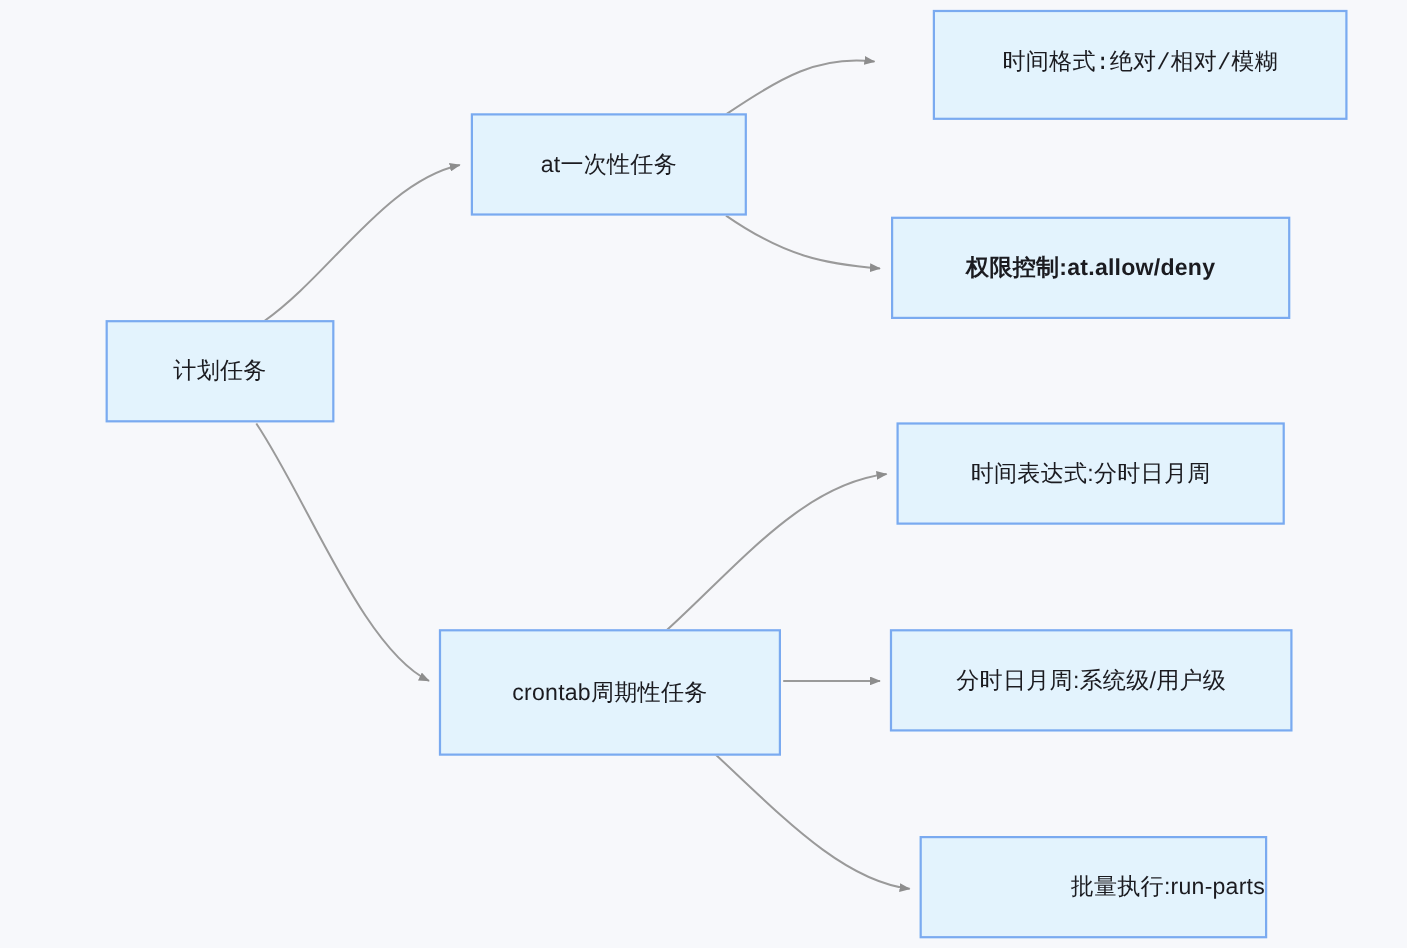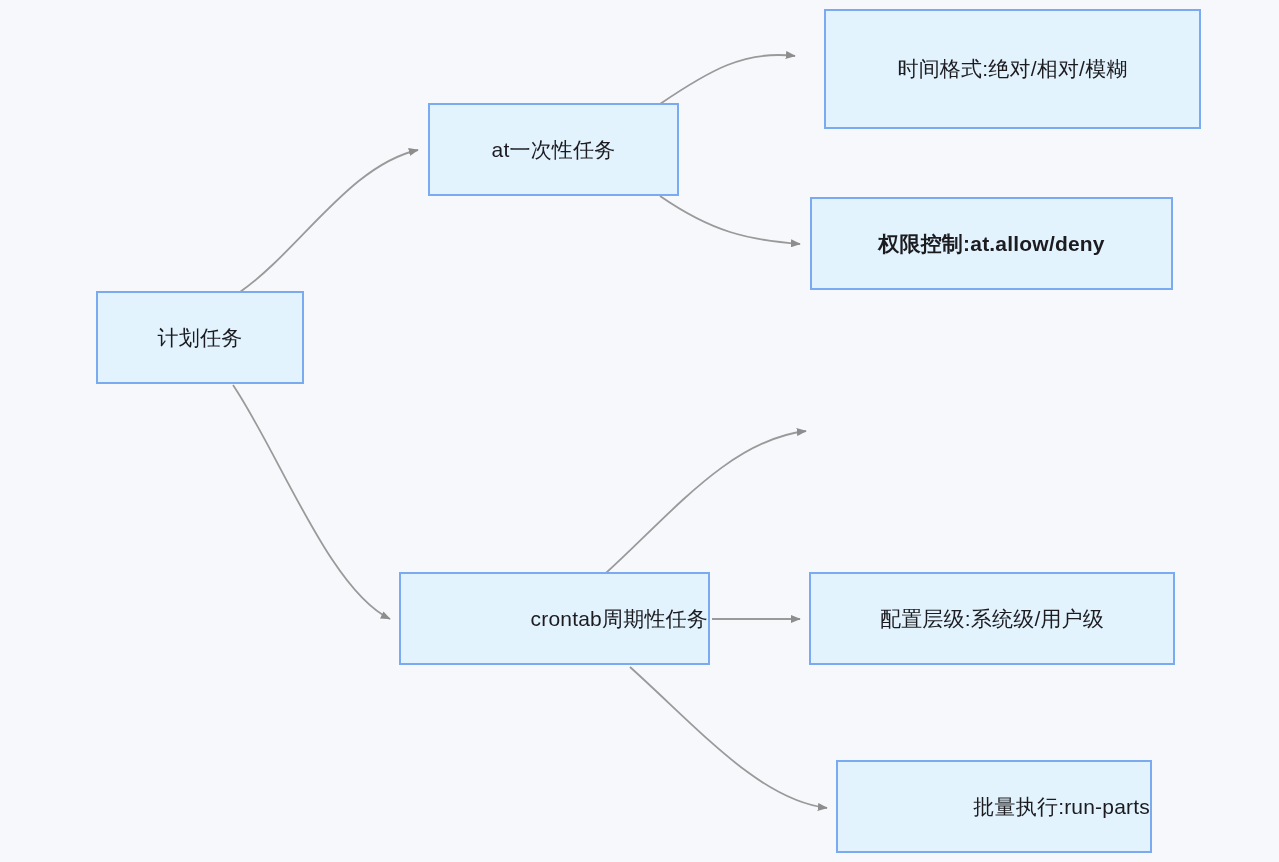--- a/index.html
+++ b/index.html
@@ -41,23 +41,23 @@
   .node-label {
     color: #1b1b20;
     font-size: 21px;
     line-height: 1.2;
     letter-spacing: 0.2px;
     white-space: nowrap;
   }
   
   #node-root        { left:  96px; top: 291px; width: 208px; height:  93px; }
   #node-at          { left: 428px; top: 103px; width: 251px; height:  93px; }
-  #node-at-1        { left: 824px; top:   9px; width: 377px; height:  120px; }
+  #node-at-1        { left: 848px; top:   9px; width: 377px; height:  100px; font-family: Liberation Mono, monospace; }
   #node-at-2        { left: 810px; top: 197px; width: 363px; height:  93px; font-weight: bold; }
-  #node-crontab     { left: 399px; top: 572px; width: 311px; height:  93px; justify-content: flex-end; }
+  #node-crontab     { left: 399px; top: 572px; width: 311px; height:  115px; }
   #node-cron-1      { left: 815px; top: 384px; width: 353px; height:  93px; }
   #node-cron-2      { left: 809px; top: 572px; width: 366px; height:  93px; }
   #node-cron-3      { left: 836px; top: 760px; width: 316px; height:  93px; justify-content: flex-end; }
 </style>
 </head>
 <body>
 
 <div id="diagram-root">
 
   <svg id="edge-layer" viewBox="0 0 1279 862" width="1279" height="862" xmlns="http://www.w3.org/2000/svg">
@@ -95,22 +95,25 @@
   </div>
 
   <div class="node" id="node-at-2">
     <span class="node-label">权限控制:at.allow/deny</span>
   </div>
 
   <div class="node" id="node-crontab">
     <span class="node-label">crontab周期性任务</span>
   </div>
 
+  <div class="node" id="node-cron-1">
+    <span class="node-label">时间表达式:分时日月周</span>
+  </div>
 
   <div class="node" id="node-cron-2">
-    <span class="node-label">配置层级:系统级/用户级</span>
+    <span class="node-label">分时日月周:系统级/用户级</span>
   </div>
 
   <div class="node" id="node-cron-3">
     <span class="node-label">批量执行:run-parts</span>
   </div>
 
 </div>
 
 </body></html>

